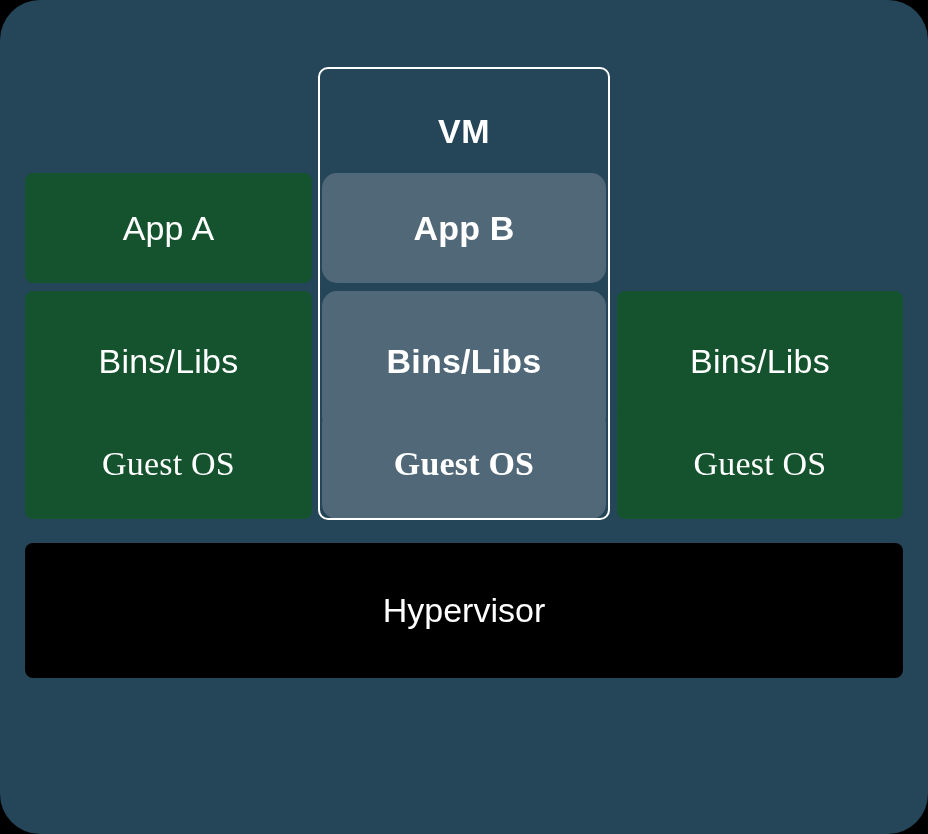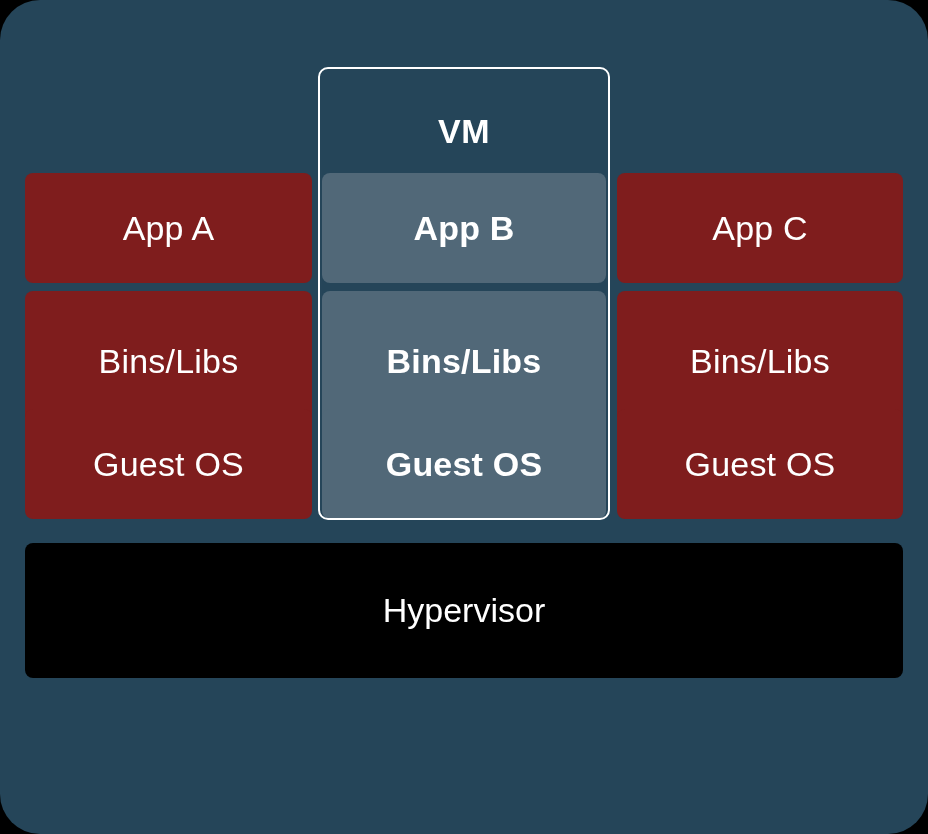--- a/index.html
+++ b/index.html
@@ -20,46 +20,46 @@
     height: 834px;
     background: #254559;
     border-radius: 40px;
     box-sizing: border-box;
     overflow: hidden;
   }
 
   
   .tile {
     position: absolute;
-    background: #7f1d1d;
+    background: #14532d;
     border-radius: 8px;
     display: flex;
     align-items: center;
     justify-content: center;
     color: #ffffff;
     font-size: 34px;
     font-weight: 400;
     letter-spacing: 0.2px;
     box-sizing: border-box;
     white-space: nowrap;
   }
   .tile.highlight {
     background: #516878;
     font-weight: 700;
   }
 
   
   .col-left   { left: 25px;  width: 287px; }
-  .col-mid    { left: 322px; width: 284px; }
+  .col-mid    { left: 322px; width: 284px; border-radius: 15px; }
   .col-right  { left: 617px; width: 286px; }
 
   
   .row-app    { top: 173px; height: 110px; }
   .row-bins   { top: 291px; height: 140px; }
-  .row-guest  { top: 409px; height: 110px; }
+  .row-guest  { top: 409px; height: 110px; font-family: Liberation Serif, serif; }
 
   
   .bar {
     position: absolute;
     left: 25px;
     width: 878px;
     background: #000000;
     border-radius: 8px;
     display: flex;
     align-items: center;
@@ -107,21 +107,20 @@
 <div id="canvas">
 
   <div class="tile col-left row-app">App A</div>
   <div class="tile col-left row-bins">Bins/Libs</div>
   <div class="tile col-left row-guest">Guest OS</div>
 
   <div class="tile highlight col-mid row-app">App B</div>
   <div class="tile highlight col-mid row-bins">Bins/Libs</div>
   <div class="tile highlight col-mid row-guest">Guest OS</div>
 
-  <div class="tile col-right row-app">App C</div>
   <div class="tile col-right row-bins">Bins/Libs</div>
   <div class="tile col-right row-guest">Guest OS</div>
 
   <div id="vm-outline"></div>
   <div id="vm-label">VM</div>
 
   <div class="bar bar-hypervisor">Hypervisor</div>
 
 </div>
 

